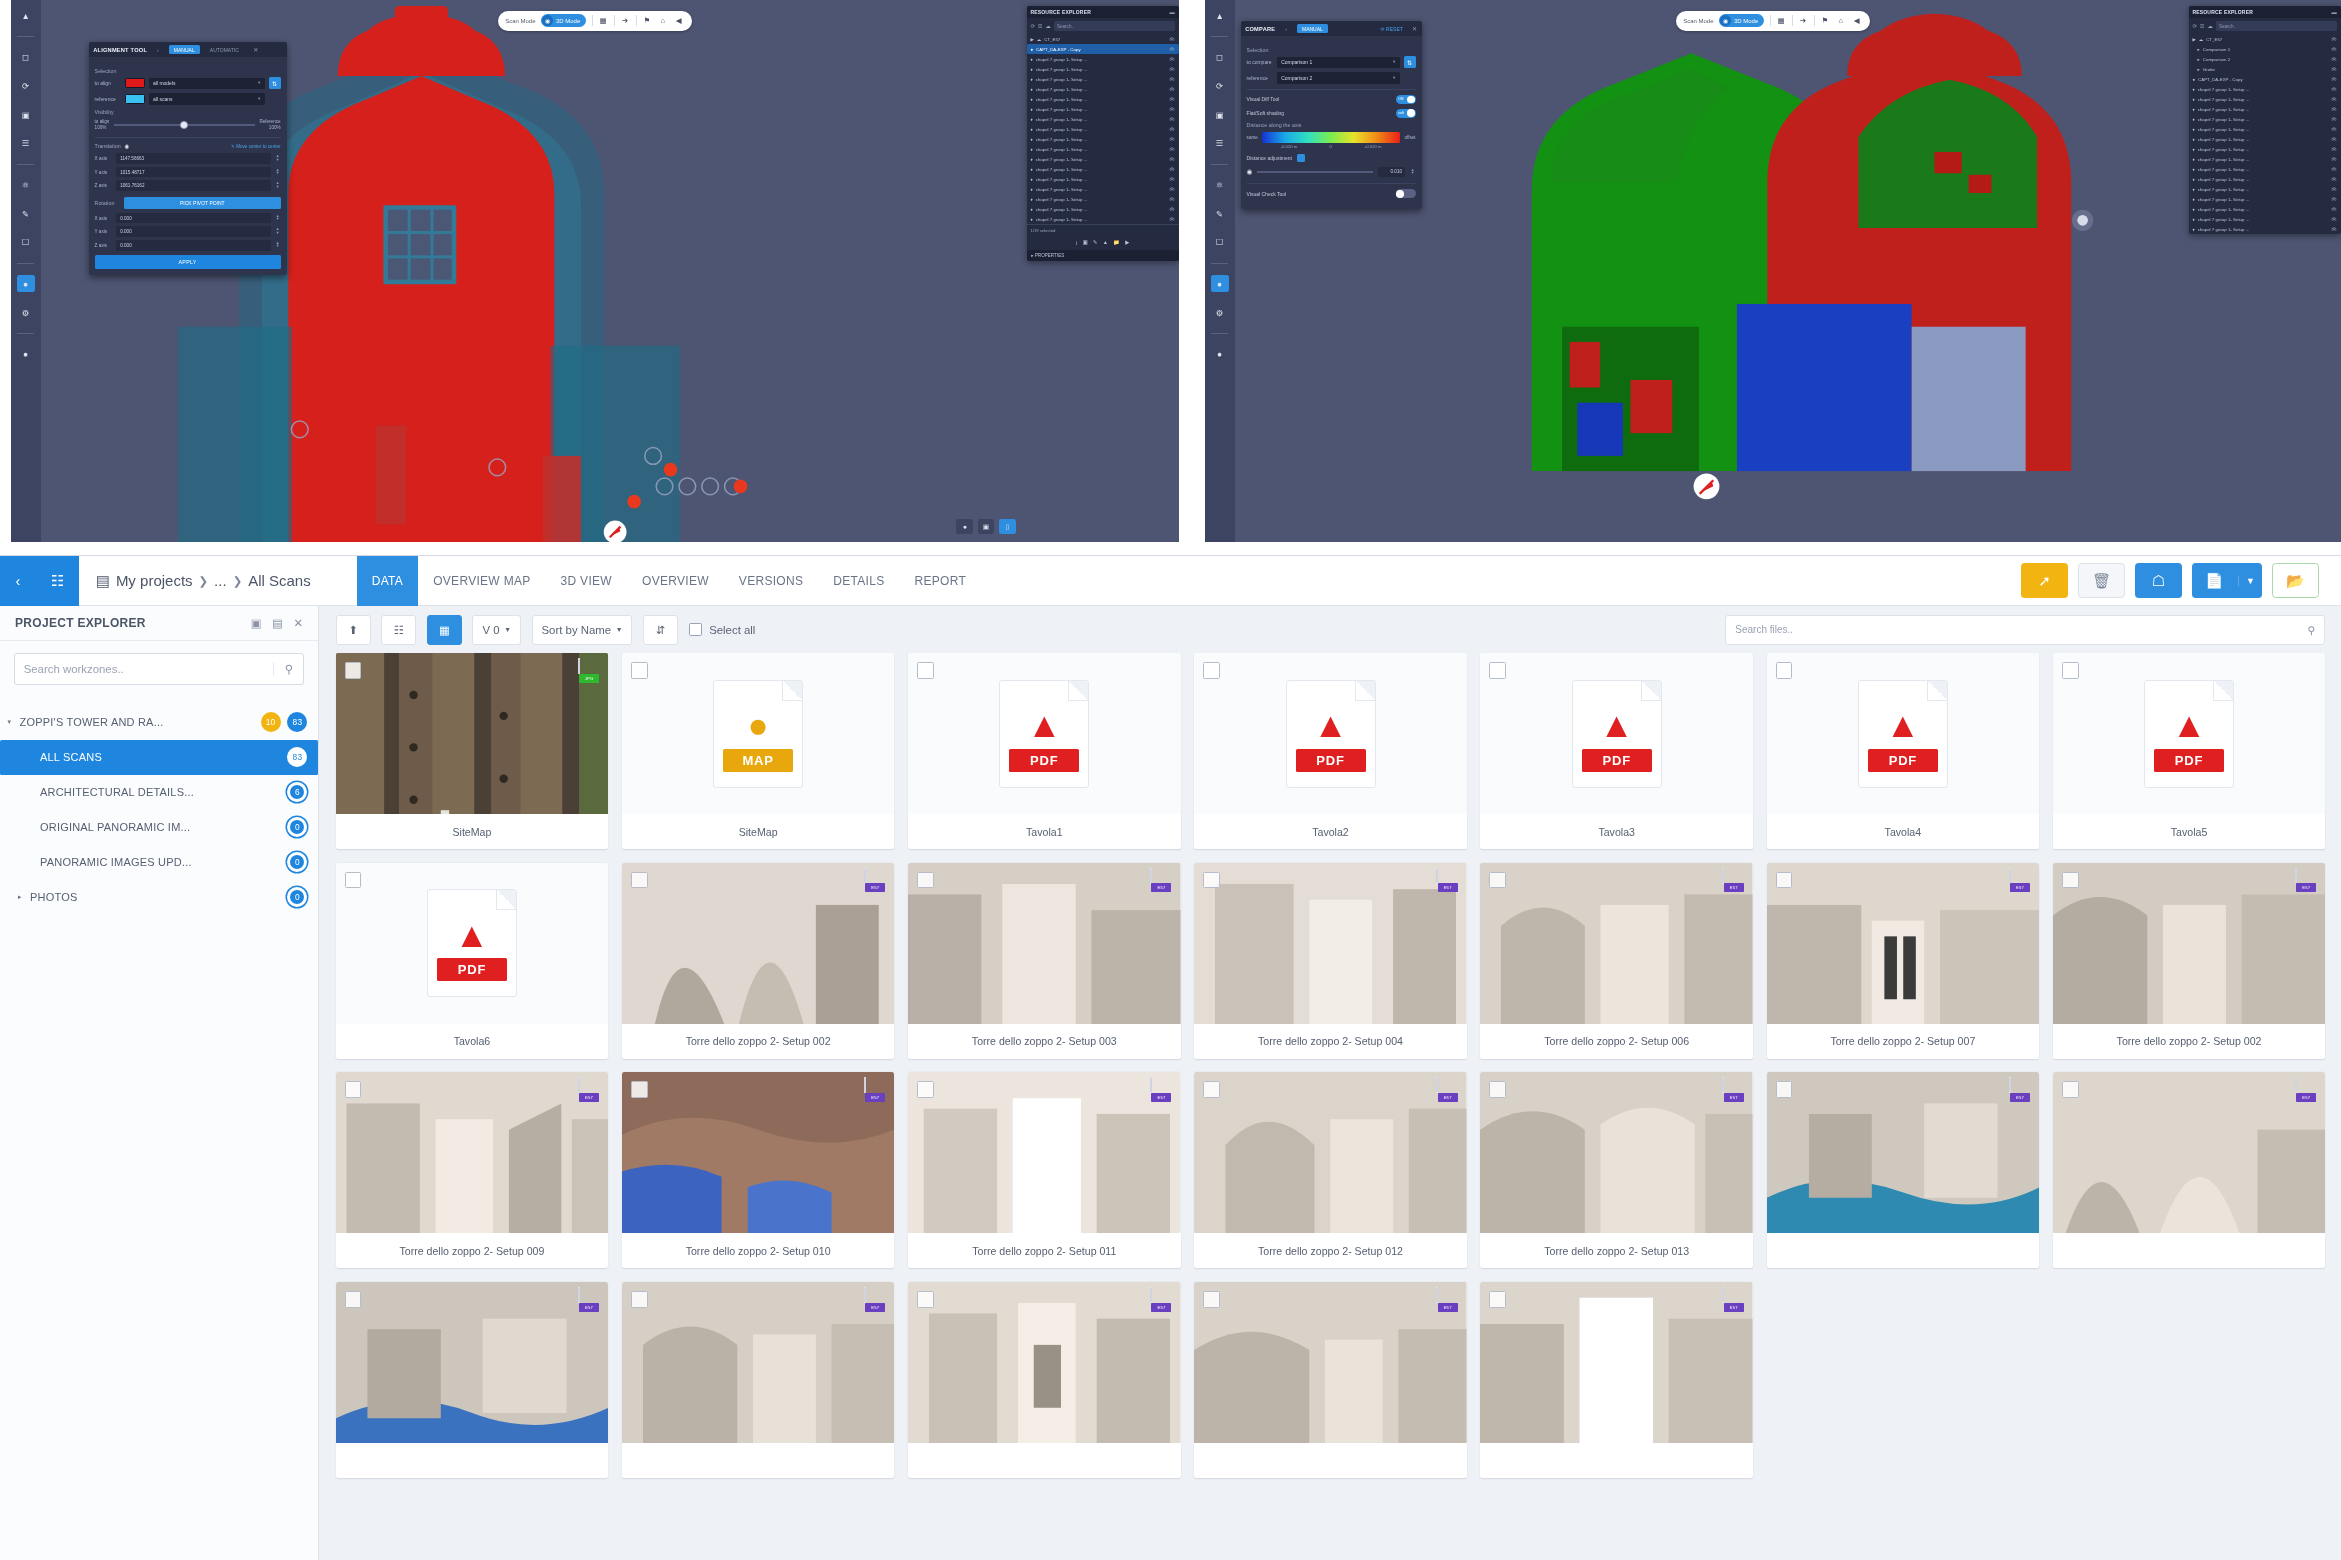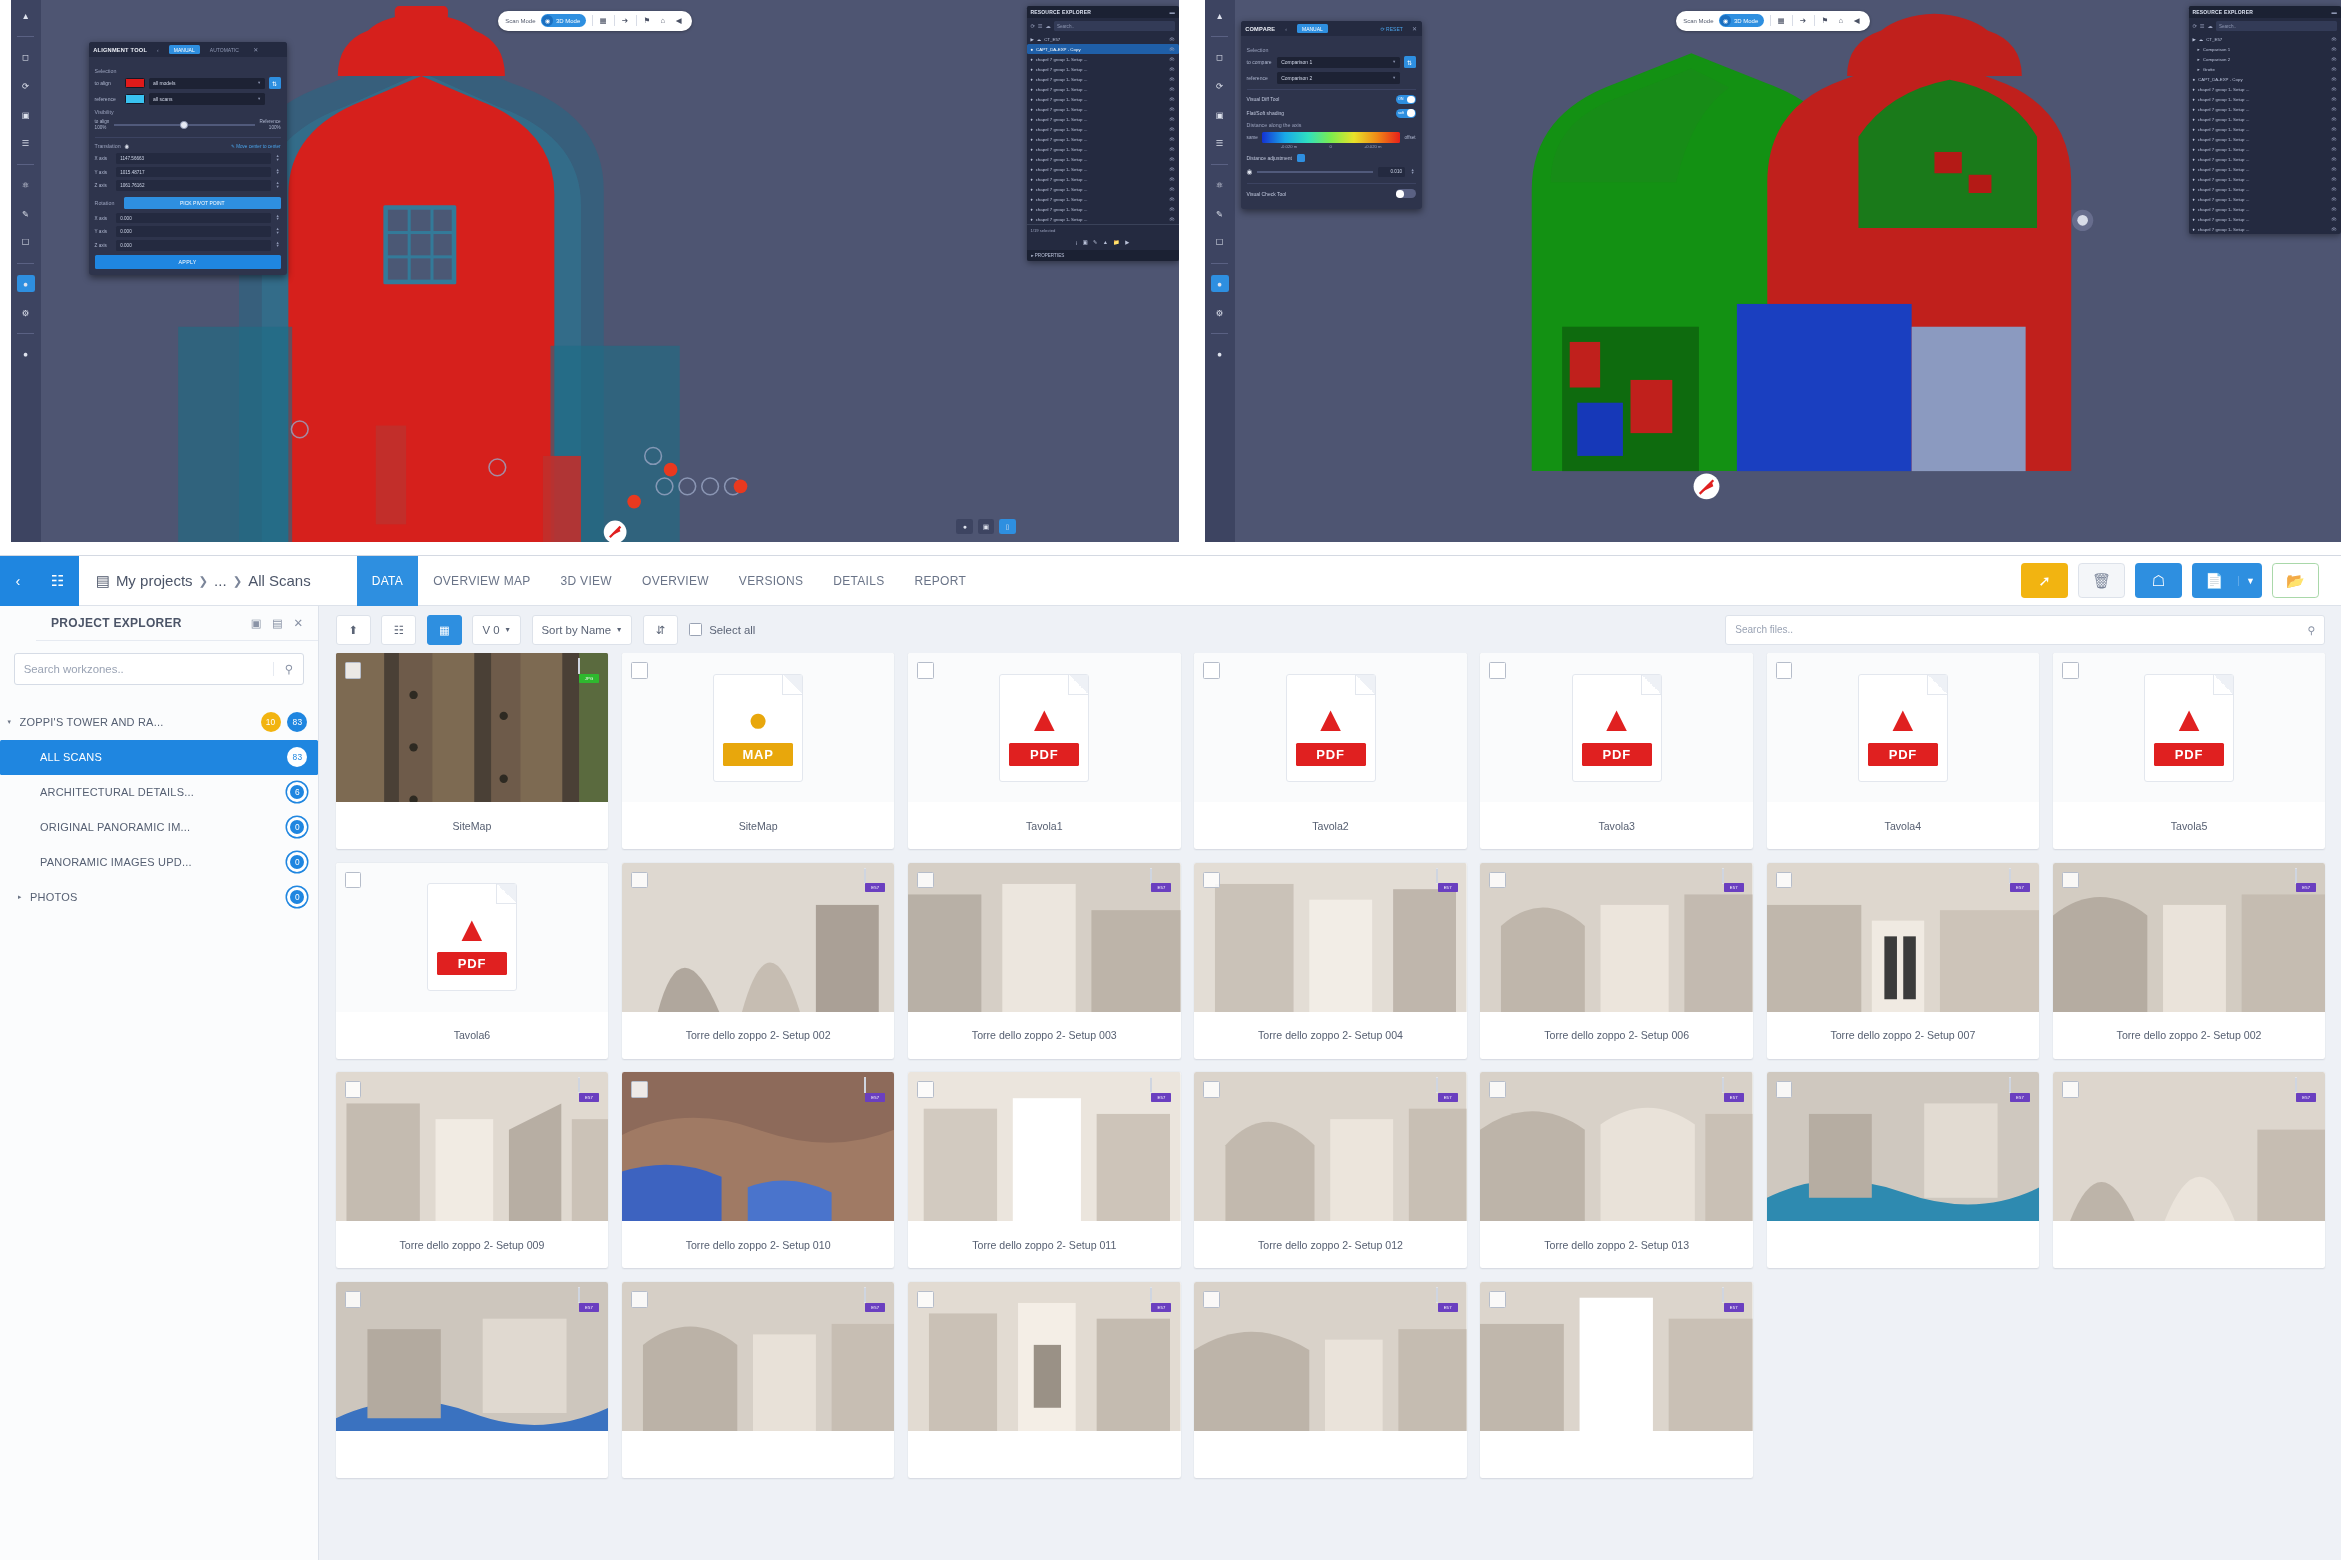--- a/index.html
+++ b/index.html
@@ -147,21 +147,21 @@
   .act.split .b { width: 24px; display: flex; align-items: center; justify-content: center;
     border-left: 0.8px solid #5fa9e8; font-size: 9px; }
   .act.green { background: #fff; border: 0.8px solid #a9d8a9; color: #1e8b2c; }
 
   .body { display: flex; height: 956px; }
 
   
   .side { width: 319px; background: #fbfcfd; border-right: 0.8px solid #dde2ea;
     display: flex; flex-direction: column; }
   .side-hd { height: 35px; display: flex; align-items: center; padding: 0 15px;
-    border-bottom: 0.8px solid #e6eaf1; margin-left: 36px; }
+    border-bottom: 0.8px solid #e6eaf1; }
   .side-ti { font-size: 12px; font-weight: bold; color: #4c5568; letter-spacing: 0.3px; }
   .side-ics { margin-left: auto; display: flex; gap: 10.6px; font-size: 11.4px; color: #8a93a6; }
   .side-srch { margin: 12px 13.7px; height: 32px; border: 0.8px solid #d6dce6;
     border-radius: 3px; display: flex; align-items: center; background: #fff; }
   .side-srch span.t { flex: 1; padding: 0 9px; font-size: 11.4px; color: #9aa3b4; }
   .side-srch span.i { width: 30px; text-align: center; font-size: 11.4px; color: #8a93a6;
     border-left: 0.8px solid #e6eaf1; }
   .tree { margin-top: 7.6px; }
   .tnode { height: 35px; display: flex; align-items: center; padding: 0 10.6px 0 7.6px;
     font-size: 11px; color: #555f72; letter-spacing: 0.2px; }
@@ -201,21 +201,21 @@
     display: flex; align-items: center; justify-content: center; }
   .card .cbx2 { position: absolute; left: 9px; top: 9px; width: 16.7px; height: 16.7px;
     border: 1.1px solid #b6bdca; border-radius: 1.5px; background: #fff; z-index: 3; }
   .card .cbx2.onphoto { background: rgba(255,255,255,.85); }
   .badge-c { position: absolute; right: 7.6px; top: 6px; width: 23px; height: 26px; z-index: 3; }
   .badge-c .pg { width: 23px; height: 26px; background: #fff; border: 0.8px solid #cfd5e0;
     border-radius: 1.5px; }
   .badge-c .tag { position: absolute; left: 1.5px; bottom: 2.3px; width: 20px; height: 9px;
     border-radius: 0.8px; color: #fff; font-size: 4.2px; display: flex;
     align-items: center; justify-content: center; letter-spacing: 0.2px; }
-  .cap { height: 47px; display: flex; align-items: center; justify-content: center;
+  .cap { height: 35px; display: flex; align-items: center; justify-content: center;
     font-size: 10.6px; color: #576072; text-align: center; padding: 0 14px; }
 
   
   .doc { width: 90px; height: 108px; background: #fff; border: 1.5px solid #e3e7ee;
     border-radius: 3px; position: relative; display: flex; flex-direction: column;
     align-items: center; justify-content: center; }
   .doc .fold { position: absolute; right: 0; top: 0; width: 20px; height: 20px;
     background: linear-gradient(225deg,#eef1f6 50%, transparent 50%); border-left: 1.5px solid #e3e7ee;
     border-bottom: 1.5px solid #e3e7ee; }
   .doc .glyph { font-size: 35px; line-height: 1; }

